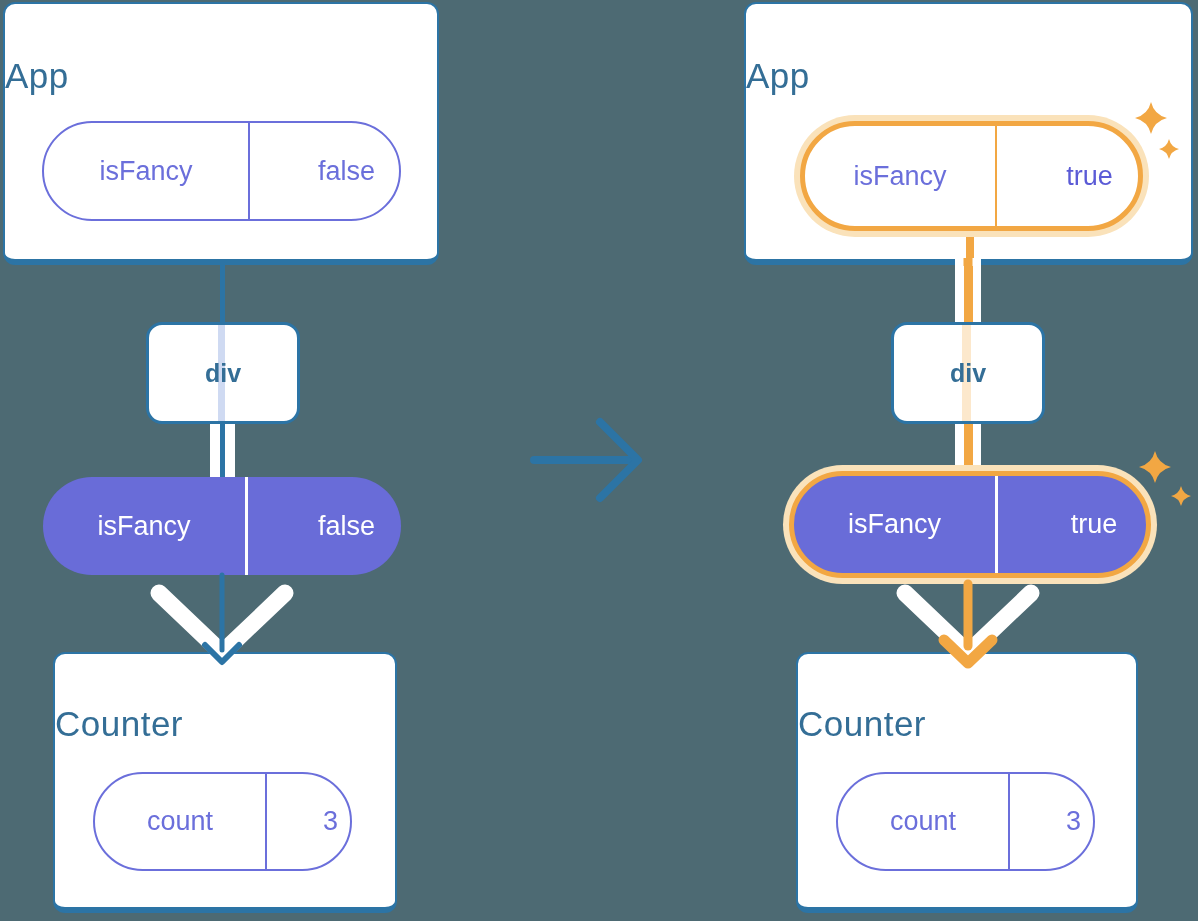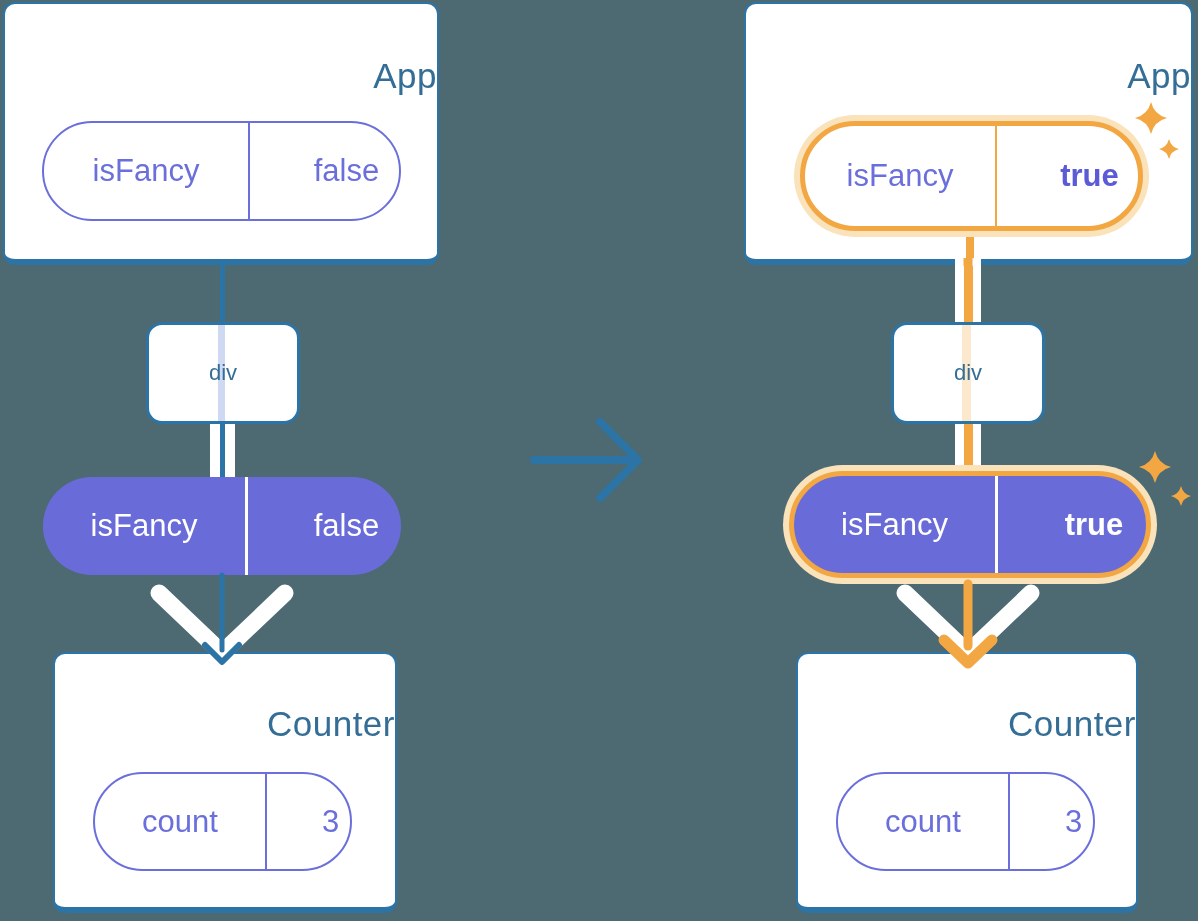--- a/index.html
+++ b/index.html
@@ -13,42 +13,42 @@
          overflow:hidden;font-family:"Liberation Sans",sans-serif;}
 
   
   .vline,.vband{position:absolute;z-index:1;}
   .vband{background:#fff;}
   .vband .core{position:absolute;top:0;bottom:0;}
 
   
   .card{position:absolute;z-index:2;background:var(--card-white);box-sizing:border-box;
         border:2px solid var(--line-blue);border-bottom-width:6px;border-radius:12px;}
-  .title{position:absolute;left:0;right:0;text-align:right;color:var(--title-blue);
+  .title{position:absolute;left:0;right:0;text-align:left;color:var(--title-blue);
          font-size:35px;font-weight:500;letter-spacing:.5px;}
   .divbox{position:absolute;z-index:2;background:var(--card-white);box-sizing:border-box;
           border:3.5px solid var(--line-blue);border-radius:16px;overflow:hidden;}
   .divbox .thread{position:absolute;top:0;bottom:0;}
   .divbox .lbl{position:absolute;left:0;right:0;top:0;bottom:0;display:flex;
                align-items:center;justify-content:center;color:var(--title-blue);
-               font-size:22px;font-weight:400;}
+               font-size:25px;font-weight:700;}
   .pill{position:absolute;z-index:2;display:flex;align-items:stretch;border-radius:999px;
-        box-sizing:border-box;font-size:31px;}
+        box-sizing:border-box;font-size:27px;}
   .pill .seg{display:flex;align-items:center;justify-content:center;}
   .pill .seg-b{flex:1;padding-left:44px;}
   .pill-outline{background:#fff;border:2.5px solid var(--purple-text);color:var(--purple-text);}
   .pill-outline .seg-a{border-right:2.5px solid var(--purple-text);}
   .pill-solid{background:var(--pill-purple);color:#fff;}
   .pill-solid .seg-a{border-right:3px solid #fff;}
   .ring{border:5px solid var(--orange);box-shadow:0 0 0 6px var(--orange-glow);}
   .ring-outline{background:#fff;color:var(--purple-text);}
   .ring-outline .seg-a{border-right:2px solid var(--orange);}
   .ring-solid{background:var(--pill-purple);color:#fff;}
   .ring-solid .seg-a{border-right:3px solid #fff;}
-  .bold-val{font-weight:700;}
+  .bold-val{font-weight:400;}
   .ring-outline .bold-val{color:var(--purple-bold);}
   .incard-line{position:absolute;}
 
   
   .overlay{position:absolute;left:0;top:0;z-index:3;pointer-events:none;}
   .sWhite{stroke:#fff;fill:none;stroke-linecap:round;stroke-linejoin:round;}
   .sBlue{stroke:var(--line-blue);fill:none;stroke-linecap:round;stroke-linejoin:round;}
   .sOrange{stroke:var(--orange);fill:none;stroke-linecap:round;stroke-linejoin:round;}
   .fOrange{fill:var(--orange);}
   .fWhite{fill:#fff;}

